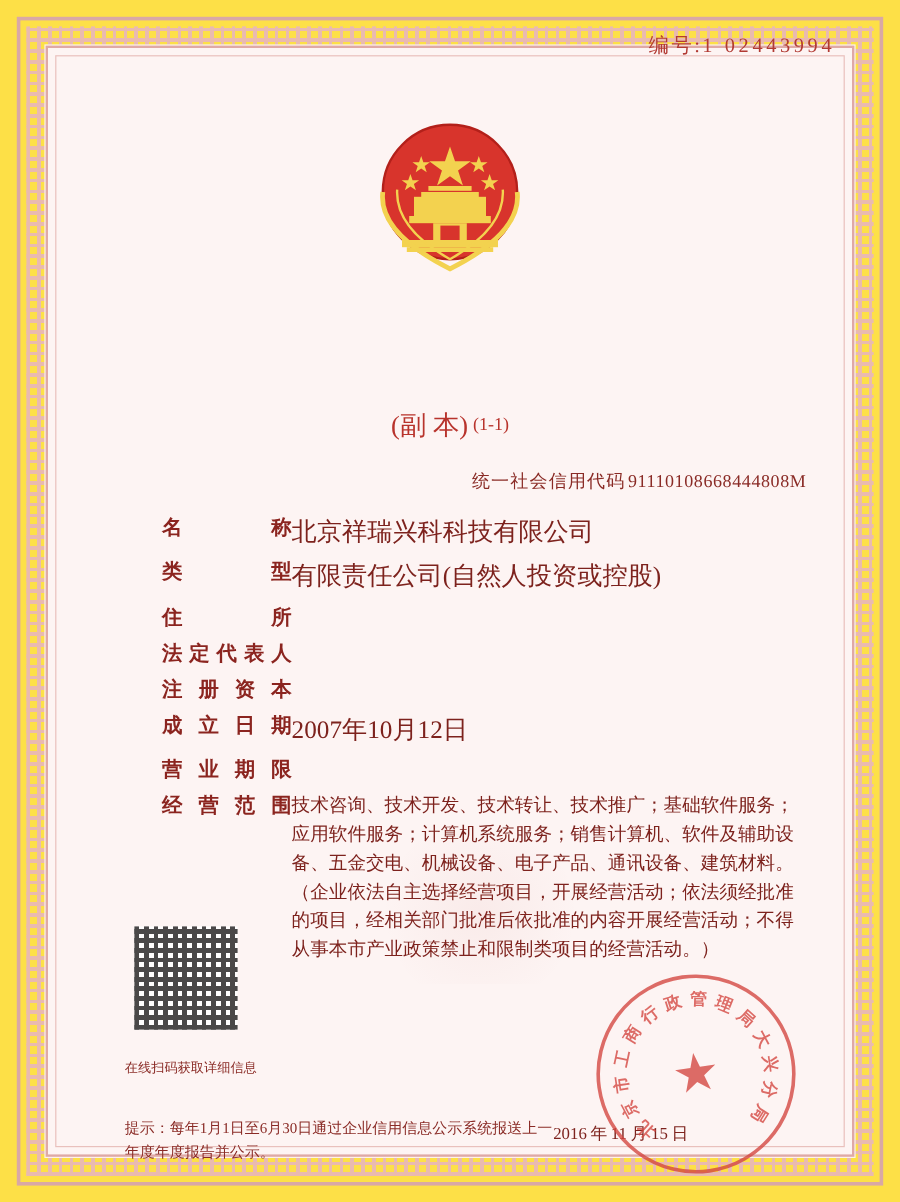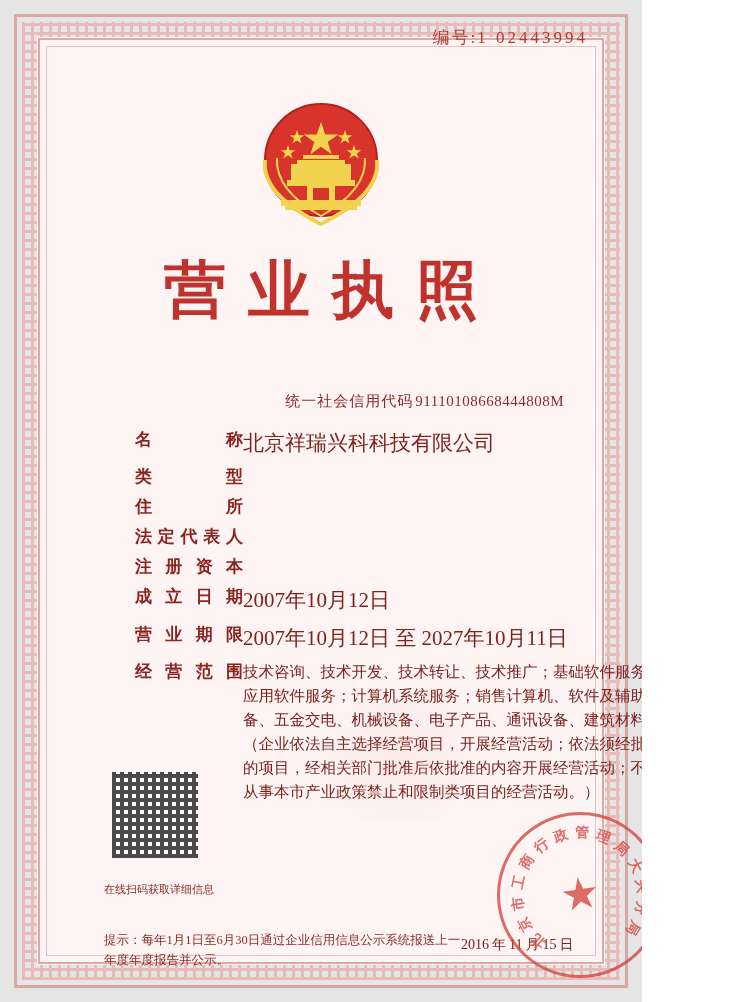--- a/index.html
+++ b/index.html
@@ -5,23 +5,23 @@
   html, body {
     margin: 0;
     padding: 0;
     background: #ffffff;
   }
   body {
     font-family: "Liberation Serif", "DejaVu Serif", serif;
   }
   .page {
     position: relative;
-    width: 642px;
+    width: 750px;
     height: 1002px;
-    background: #e5e5e5;
+    background: #fde047;
     overflow: hidden;
   }
   
   .frame-outer {
     position: absolute;
     left: 14px; top: 14px; right: 14px; bottom: 14px;
     border: 3px solid #d9a8a5;
     box-sizing: border-box;
   }
   .frame-pattern {
@@ -290,42 +290,45 @@
         <rect x="66" y="88" width="28" height="14" fill="#f3d24f"></rect>
         <rect x="72" y="90" width="16" height="12" fill="#d8342c"></rect>
         <rect x="40" y="102" width="80" height="6" fill="#f3d24f"></rect>
         <rect x="44" y="108" width="72" height="4" fill="#f3d24f"></rect>
 
         <path d="M24,62 Q20,96 80,126 Q140,96 136,62" fill="none" stroke="#f3d24f" stroke-width="4"></path>
         <path d="M36,60 Q34,92 80,118 Q126,92 124,60" fill="none" stroke="#f3d24f" stroke-width="2"></path>
       </svg>
     </div>
 
-    <div class="title">营业执照</div>
-
+
+    <div class="subtitle">
+      <span>(副 本)</span><span class="copy-no">(1-1)</span>
+    </div>
 
     <div class="credit-line">
       <span class="credit-label">统一社会信用代码</span><span class="credit-value">91110108668444808M</span>
     </div>
 
     <div class="fields">
 
       <div class="field-row">
         <div class="field-label">
           <span>名</span>
           <span>称</span>
         </div>
         <div class="field-value">北京祥瑞兴科科技有限公司</div>
       </div>
 
       <div class="field-row">
         <div class="field-label">
           <span>类</span>
           <span>型</span>
         </div>
+        <div class="field-value">有限责任公司(自然人投资或控股)</div>
       </div>
 
       <div class="field-row">
         <div class="field-label">
           <span>住</span>
           <span>所</span>
         </div>
       </div>
 
       <div class="field-row">
@@ -357,21 +360,20 @@
         <div class="field-value">2007年10月12日</div>
       </div>
 
       <div class="field-row">
         <div class="field-label">
           <span>营</span>
           <span>业</span>
           <span>期</span>
           <span>限</span>
         </div>
-        <div class="field-value">2007年10月12日 至 2027年10月11日</div>
       </div>
 
       <div class="field-row">
         <div class="field-label">
           <span>经</span>
           <span>营</span>
           <span>范</span>
           <span>围</span>
         </div>
         <div class="field-value multi">技术咨询、技术开发、技术转让、技术推广；基础软件服务；应用软件服务；计算机系统服务；销售计算机、软件及辅助设备、五金交电、机械设备、电子产品、通讯设备、建筑材料。（企业依法自主选择经营项目，开展经营活动；依法须经批准的项目，经相关部门批准后依批准的内容开展经营活动；不得从事本市产业政策禁止和限制类项目的经营活动。）</div>

